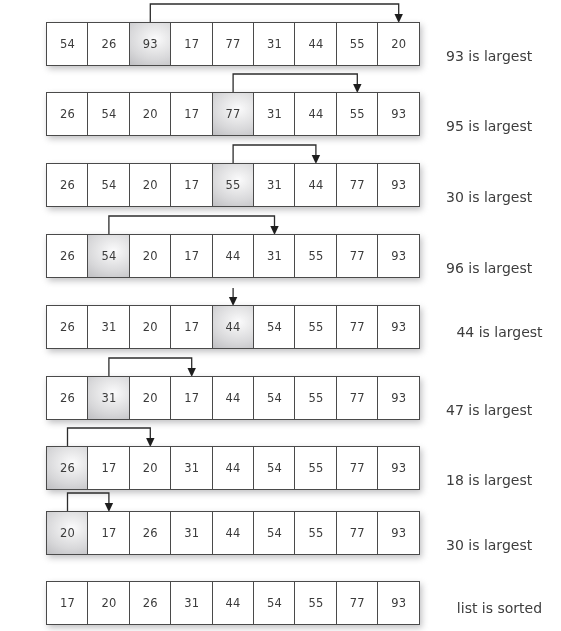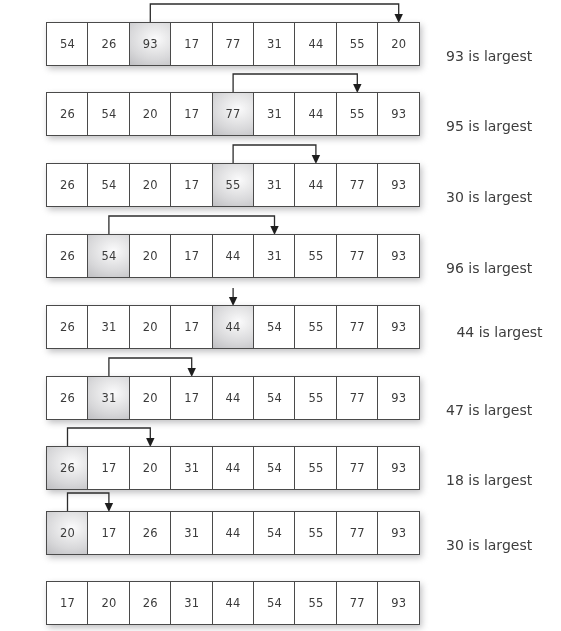--- a/index.html
+++ b/index.html
@@ -267,15 +267,16 @@
         <div class="cell">20</div>
         <div class="cell">26</div>
         <div class="cell">31</div>
         <div class="cell">44</div>
         <div class="cell">54</div>
         <div class="cell">55</div>
         <div class="cell">77</div>
         <div class="cell">93</div>
       </div>
       <div class="caption centered double">
+        <span class="cap-line">list is sorted</span>
       </div>
     </div>
   </div>
 
 </body></html>

